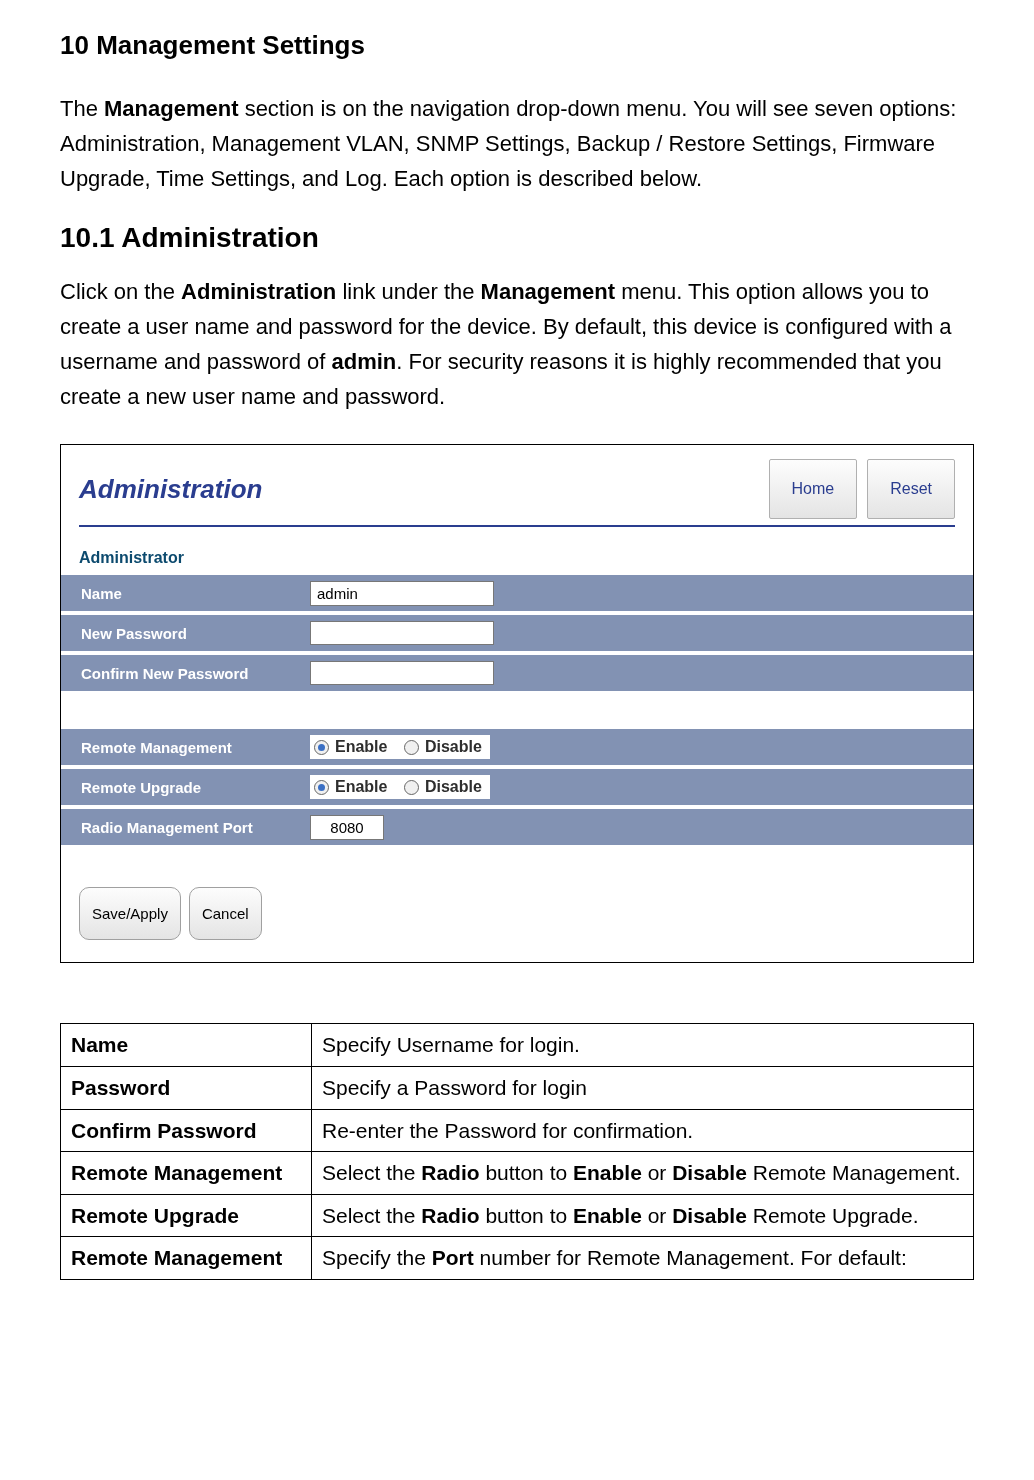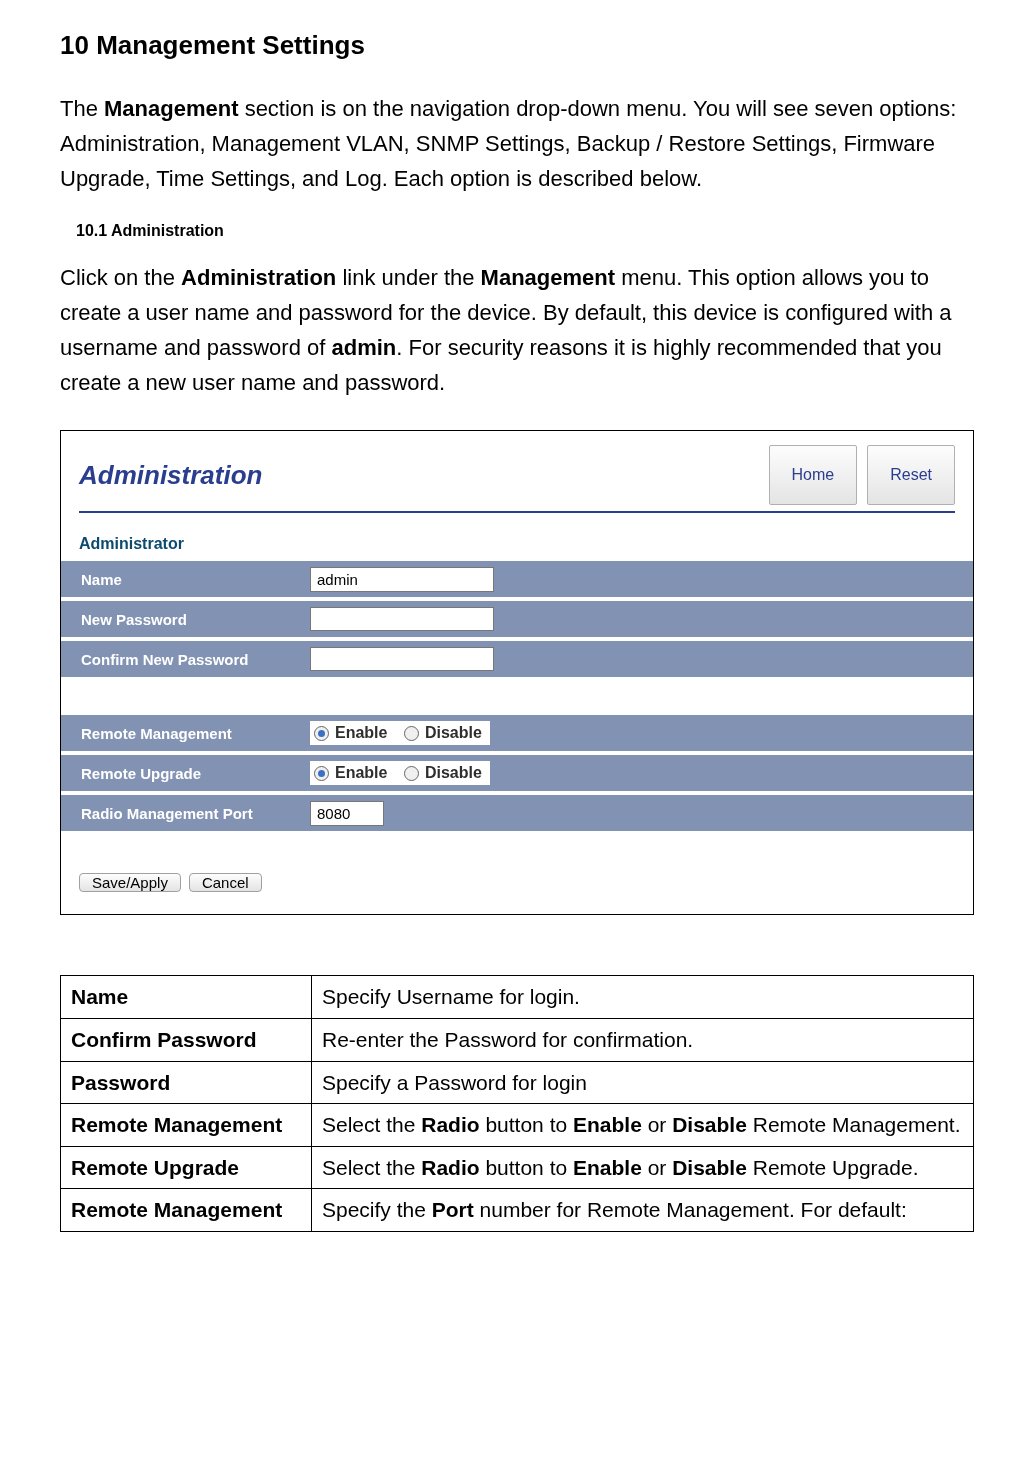--- a/index.html
+++ b/index.html
@@ -9,23 +9,23 @@
     width: 1034px;
     box-sizing: border-box;
     color: #000;
   }
   h1.sec {
     font-size: 26px;
     font-weight: bold;
     margin: 0 0 30px 0;
   }
   h2.sub {
-    font-size: 16px;
-    font-weight: bold;
-    margin: 25px 0 20px 16px;
+    font-size: 28px;
+    font-weight: bold;
+    margin: 25px 0 20px 0;
   }
   p.body {
     font-size: 22px;
     line-height: 1.6;
     margin: 0 0 18px 0;
   }
   .bold { font-weight: bold; }
   
   .ui-panel {
     border: 1px solid #000;
@@ -129,22 +129,22 @@
   .spacer { height: 4px; background: #fff; }
   .gap { height: 34px; }
   .action-row {
     padding: 8px 18px 22px 18px;
     display: flex;
     gap: 8px;
   }
   .action-btn {
     background: linear-gradient(#fdfdfd, #e4e4e4);
     border: 1px solid #a0a0a0;
-    border-radius: 4px;
-    padding: 0 12px;
+    border-radius: 10px;
+    padding: 17px 12px;
     font-size: 15px;
     font-family: Arial, sans-serif;
     text-align: right;
   }
   
   table.desc {
     width: 100%;
     border-collapse: collapse;
     margin-top: 60px;
     font-size: 21px;
@@ -244,47 +244,47 @@
           <span class="radio"></span>
           <span>Disable</span>
         </span>
       </td>
     </tr>
     <tr class="spacer">
           <td colspan="2"></td>
         </tr>
     <tr class="row">
       <td class="label">Radio Management Port</td>
-      <td class="field"><span class="field-box" style="min-width:60px;">8080</span></td>
+      <td class="field"><span class="field-box" style="min-width:60px;text-align:center;">8080</span></td>
     </tr>
   </tbody>
     </table>
 
   <div class="gap"></div>
   <div class="action-row">
     <button class="action-btn">Save/Apply</button>
     <button class="action-btn">Cancel</button>
   </div>
 </div>
 
 <table class="desc">
   <tbody>
       <tr>
     <td class="k">Name</td>
     <td>Specify Username for login.</td>
   </tr>
   <tr>
+    <td class="k">Password</td>
+    <td>Specify a Password for login</td>
+  </tr>
+  <tr>
     <td class="k">Confirm Password</td>
     <td>Re-enter the Password for confirmation.</td>
   </tr>
   <tr>
-    <td class="k">Password</td>
-    <td>Specify a Password for login</td>
-  </tr>
-  <tr>
     <td class="k">Remote Management</td>
     <td>Select the <span class="bold">Radio</span> button to <span class="bold">Enable</span> or <span class="bold">Disable</span><span> Remote Management.</span></td>
   </tr>
   <tr>
     <td class="k">Remote Upgrade</td>
     <td>Select the <span class="bold">Radio</span> button to <span class="bold">Enable</span> or <span class="bold">Disable</span><span> Remote Upgrade.</span></td>
   </tr>
   <tr>
     <td class="k">Remote Management</td>
     <td>Specify the <span class="bold">Port</span><span> number for Remote Management. For default:</span></td>

